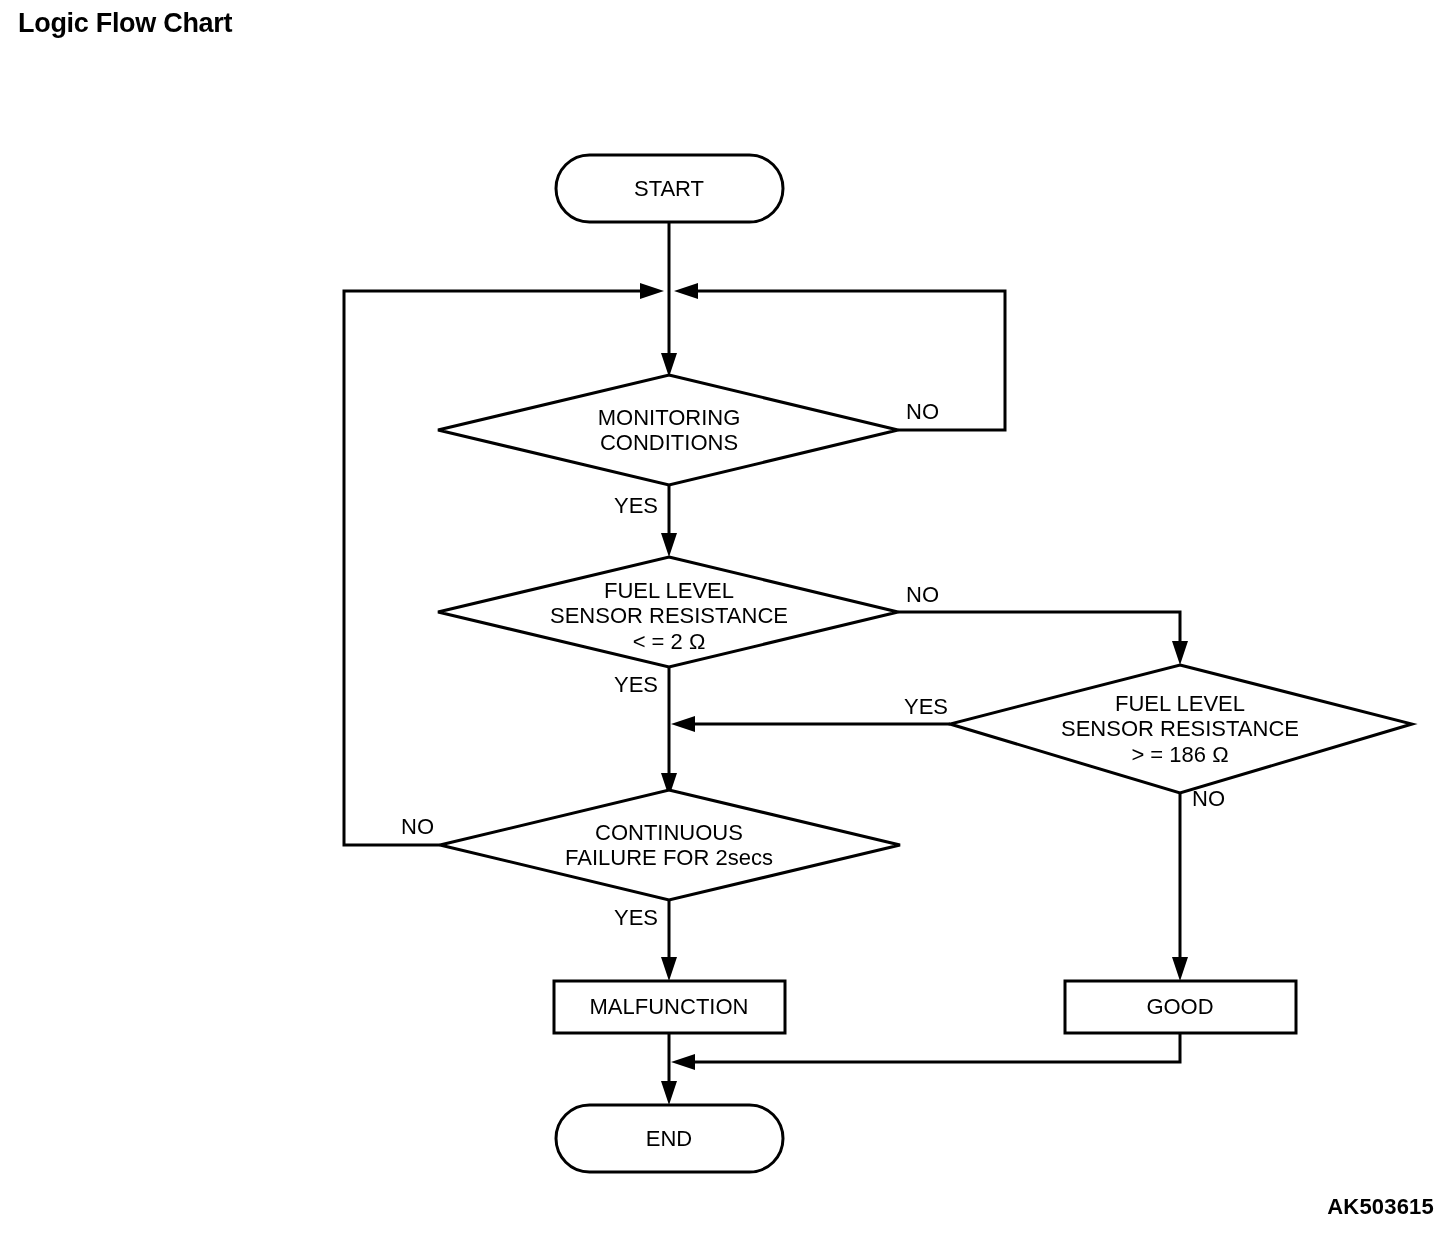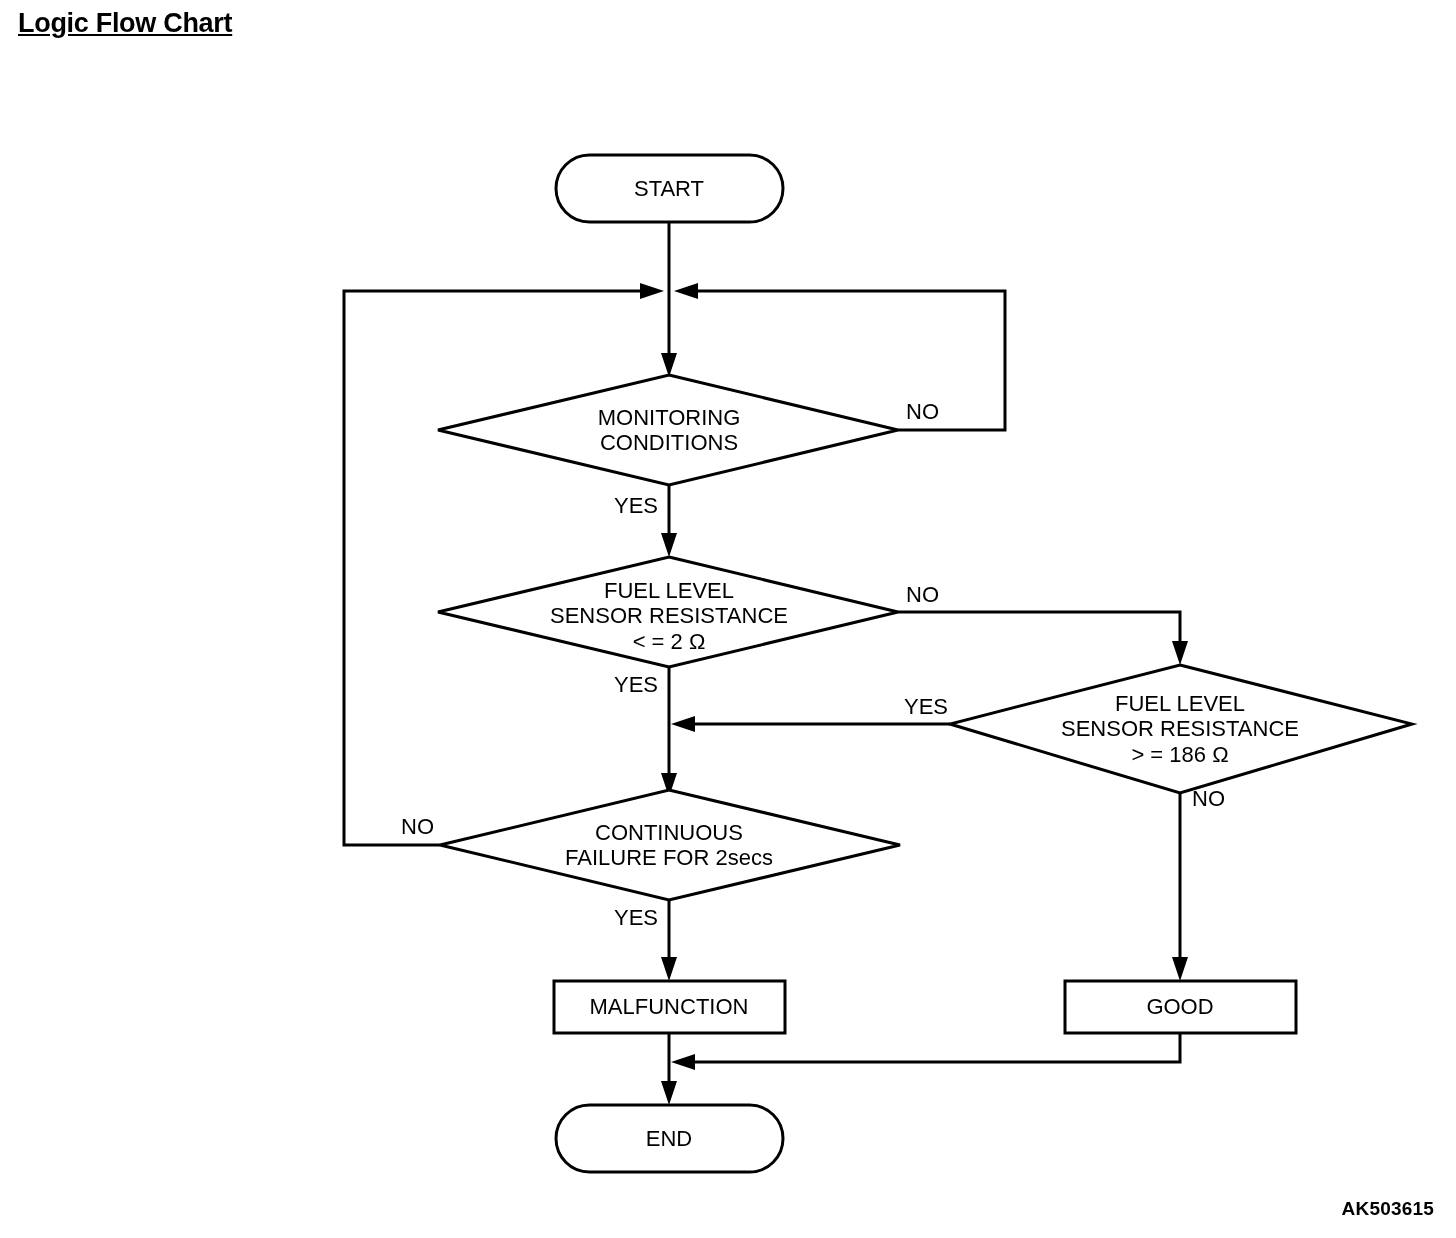--- a/index.html
+++ b/index.html
@@ -16,27 +16,26 @@
     overflow: hidden;
   }
   #page-title {
     position: absolute;
     left: 18px;
     top: 8px;
     font-size: 27px;
     font-weight: bold;
     letter-spacing: -0.3px;
     color: #000000;
-    text-decoration: underline;
   }
   #figure-code {
     position: absolute;
     right: 22px;
     bottom: 18px;
-    font-size: 19px;
+    font-size: 22px;
     font-weight: bold;
     letter-spacing: 0.2px;
     color: #000000;
   }
   #flow-svg {
     position: absolute;
     left: 0;
     top: 0;
   }
   .shape-outline {

